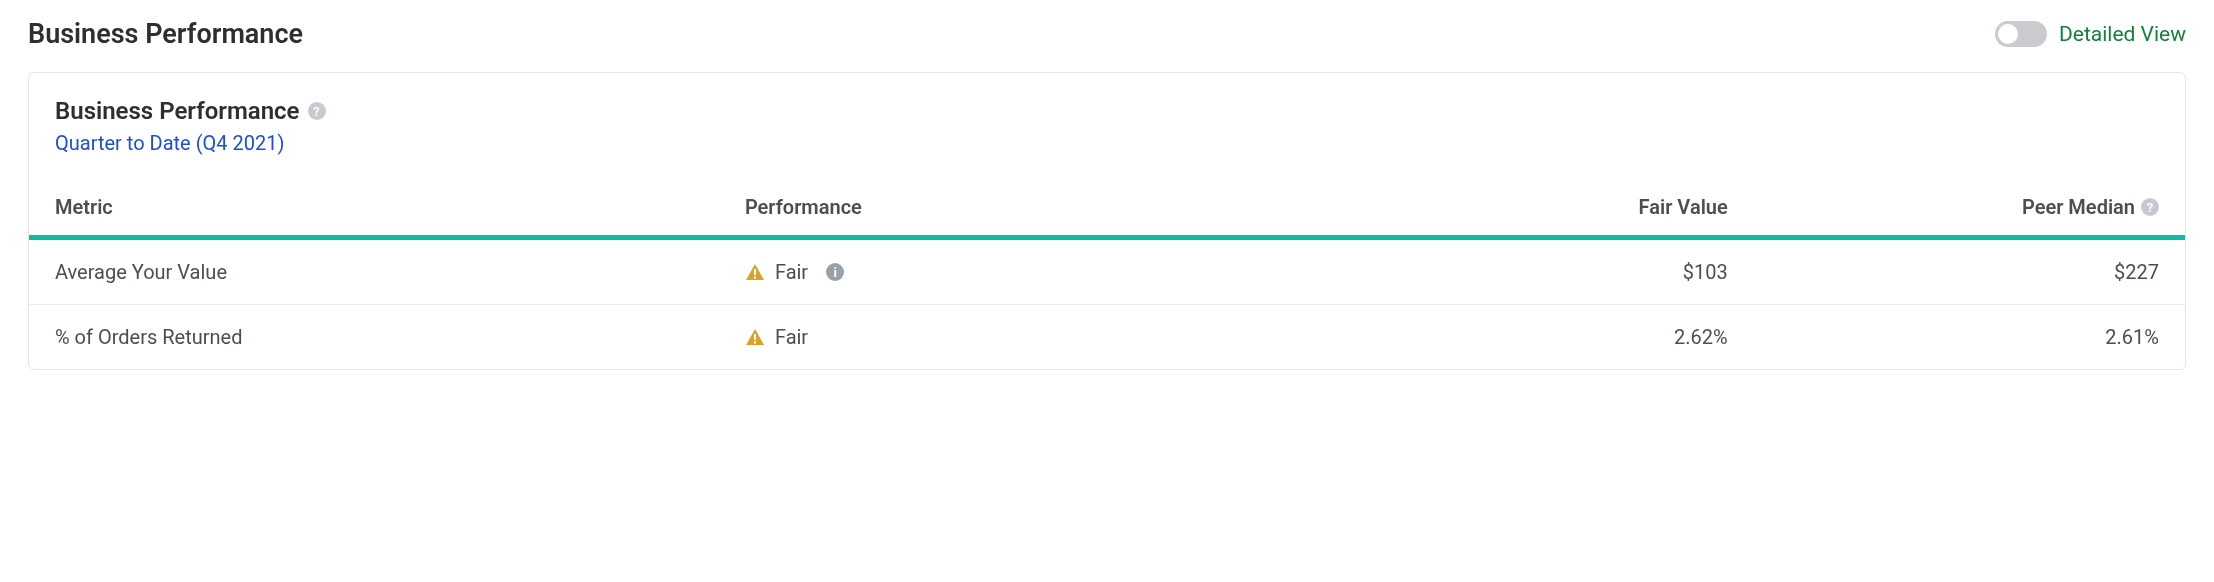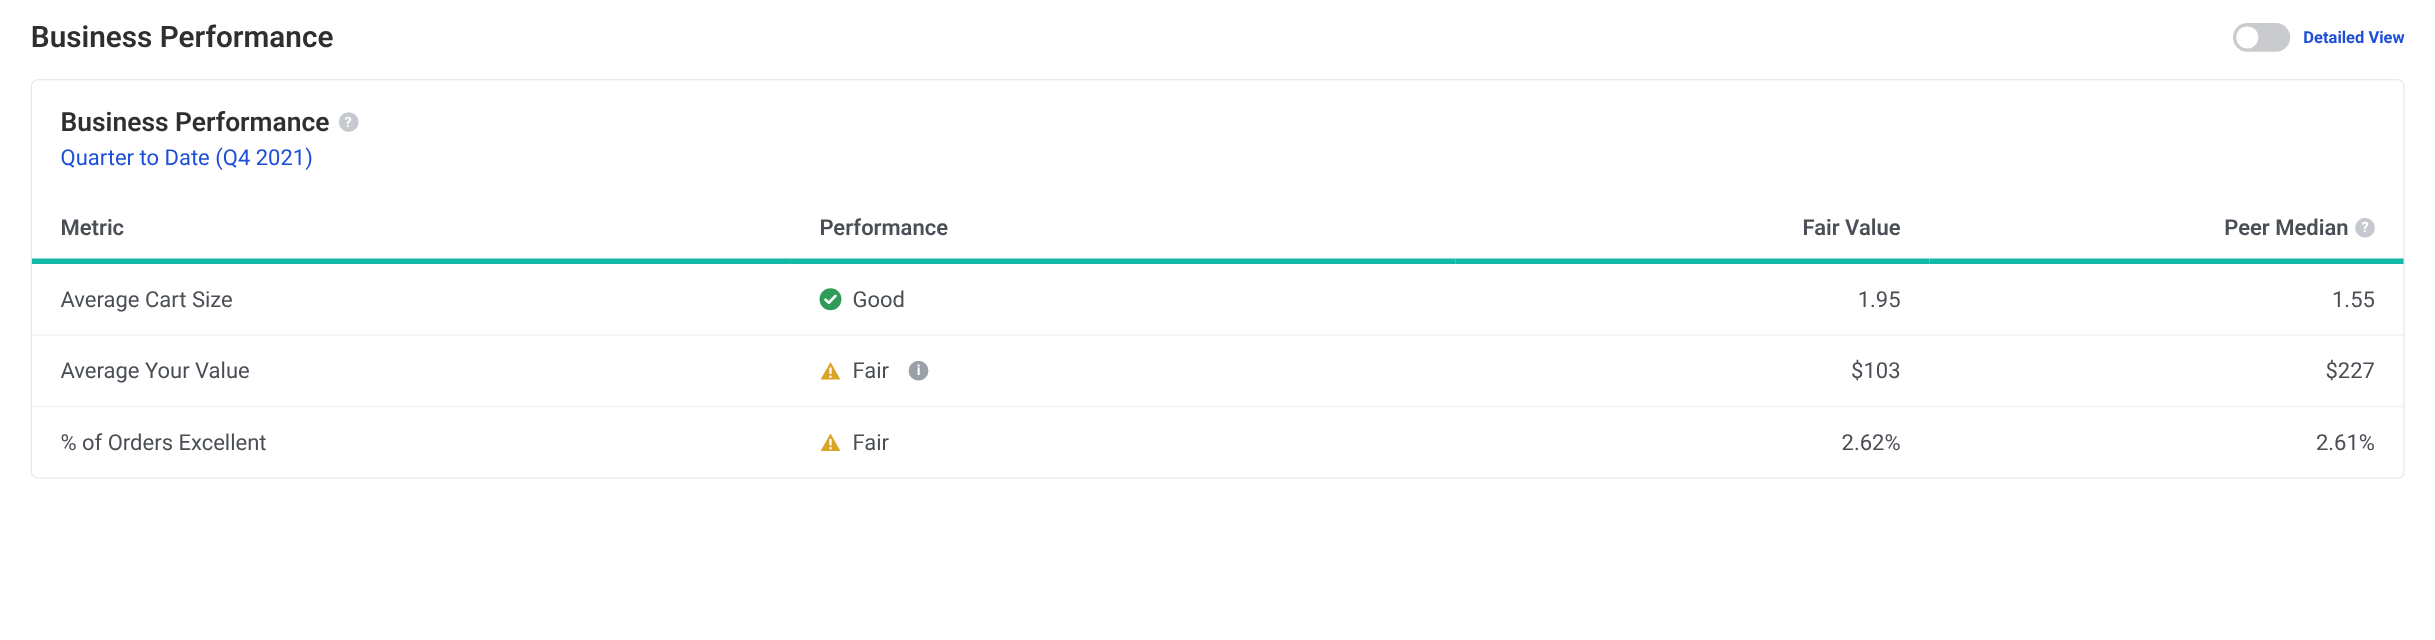--- a/index.html
+++ b/index.html
@@ -38,23 +38,23 @@
       content: "";
       position: absolute;
       left: 3px;
       top: 3px;
       width: 20px;
       height: 20px;
       border-radius: 50%;
       background: #ffffff;
     }
     .toggle-label {
-      font-size: 15px;
-      font-weight: 700;
-      color: #1d4ed8;
+      font-size: 21px;
+      font-weight: 400;
+      color: #15803d;
     }
     .card {
       border: 1px solid #e3e5e8;
       border-radius: 6px;
       padding: 24px 0 0 0;
       background: #fff;
     }
     .card-header {
       padding: 0 26px 10px 26px;
     }
@@ -175,56 +175,39 @@
         <th class="col-peer">
           <span class="peer-header-wrap">
             <span>Peer Median</span>
             <span class="help-icon">?</span>
           </span>
         </th>
       </tr>
     </thead>
     <tbody id="table-body">
         <tr>
-          <td>Average Cart Size</td>
-          <td>
-            <div class="perf-cell">
-              <span class="status-icon">
-                <span class="status-good">
-                  <svg width="20" height="20" viewBox="0 0 20 20">
-                    <path d="M5.5 10.5 L8.5 13.2 L14.5 7" stroke="#fff" stroke-width="2.4" fill="none" stroke-linecap="round" stroke-linejoin="round"></path>
-                  </svg>
-                </span>
-              </span>
-              <span>Good</span>
-            </div>
-          </td>
-          <td class="col-val">1.95</td>
-          <td class="col-peer">1.55</td>
-        </tr>
-        <tr>
           <td>Average Your Value</td>
           <td>
             <div class="perf-cell">
               <span class="status-icon status-fair">
                 <svg width="20" height="20" viewBox="0 0 20 20">
                   <path d="M10 2 L19 18 L1 18 Z" fill="#d9a428"></path>
                   <rect x="9" y="7" width="2" height="6" fill="#fff"></rect>
                   <rect x="9" y="14.5" width="2" height="2" fill="#fff"></rect>
                 </svg>
               </span>
               <span>Fair</span>
               <span class="info-icon">i</span>
             </div>
           </td>
           <td class="col-val">$103</td>
           <td class="col-peer">$227</td>
         </tr>
         <tr>
-          <td>% of Orders Excellent</td>
+          <td>% of Orders Returned</td>
           <td>
             <div class="perf-cell">
               <span class="status-icon status-fair">
                 <svg width="20" height="20" viewBox="0 0 20 20">
                   <path d="M10 2 L19 18 L1 18 Z" fill="#d9a428"></path>
                   <rect x="9" y="7" width="2" height="6" fill="#fff"></rect>
                   <rect x="9" y="14.5" width="2" height="2" fill="#fff"></rect>
                 </svg>
               </span>
               <span>Fair</span>

